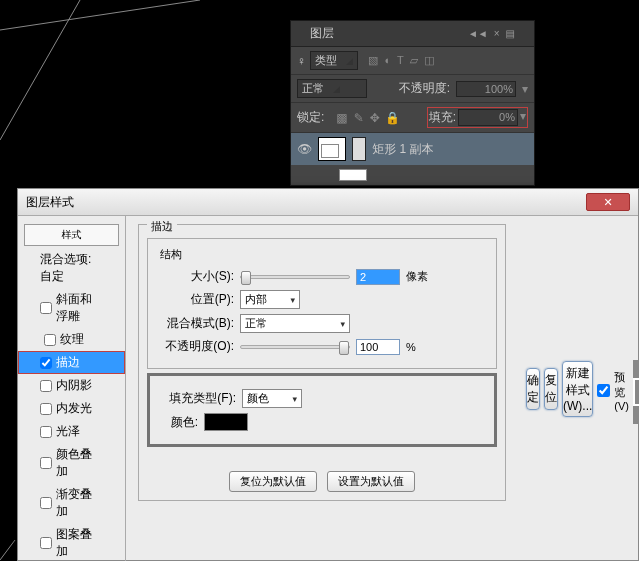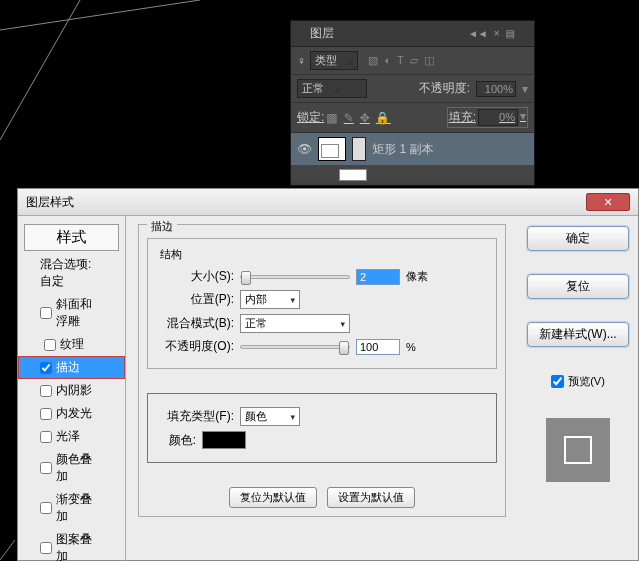--- a/index.html
+++ b/index.html
@@ -12,42 +12,42 @@
 
 .layers-panel { position: absolute; top: 20px; left: 290px; width: 245px; background: #454545; border: 1px solid #1a1a1a; font-size: 12px; color: #ccc; }
 .lp-header { background: #3a3a3a; padding: 4px 19px; display: flex; justify-content: space-between; align-items: center; border-bottom: 1px solid #222; }
 .lp-header .icons { display: flex; gap: 6px; font-size: 10px; color: #999; }
 .lp-row1 { display: flex; align-items: center; gap: 4px; padding: 4px 6px; border-bottom: 1px solid #333; }
 .lp-kind { display: flex; align-items: center; gap: 4px; }
 .lp-select { background: #3a3a3a; border: 1px solid #222; color: #ccc; padding: 1px 4px; font-size: 11px; }
 .lp-tiny-icons { display: flex; gap: 6px; margin-left: 6px; color: #888; font-size: 11px; }
 .lp-row2 { display: flex; align-items: center; padding: 4px 6px; border-bottom: 1px solid #333; gap: 6px; }
 .lp-row2 .opacity-label { margin-left: auto; }
-.lp-input { background: #3a3a3a; border: 1px solid #222; color: #999; width: 40px; padding: 1px 2px; font-size: 11px; text-align: right; }
-.lp-row3 { display: flex; align-items: center; padding: 4px 6px; border-bottom: 1px solid #333; gap: 2px; text-decoration: underline; }
+.lp-input { background: #3a3a3a; border: 1px solid #222; color: #999; width: 60px; padding: 1px 2px; font-size: 11px; text-align: right; }
+.lp-row3 { display: flex; align-items: center; padding: 4px 6px; border-bottom: 1px solid #333; gap: 12px; }
 .lp-lock-icons { display: flex; gap: 6px; color: #888; }
 .lp-fill-hl { border: 1px solid #c04040; padding: 1px; margin-left: auto; display: flex; gap: 2px; }
 .lp-layer { display: flex; align-items: center; background: #5a6b7a; padding: 4px 6px; gap: 6px; }
 .lp-eye { color: #ccc; font-size: 12px; }
 .lp-thumb { width: 28px; height: 24px; background: #fff; border: 1px solid #000; position: relative; }
 .lp-thumb-inner { position: absolute; bottom: 2px; left: 2px; width: 18px; height: 14px; border: 1px solid #888; }
 .lp-mask { width: 14px; height: 24px; background: #ddd; border: 1px solid #222; }
 .lp-layer2 { display: flex; padding: 4px 6px; gap: 6px; }
 .lp-thumb2 { width: 28px; height: 12px; background: #fff; border: 1px solid #888; margin-left: 42px; }
 
 
 .dialog { position: absolute; top: 188px; left: 17px; width: 622px; height: 373px; background: #ececec; border: 1px solid #888; box-shadow: 0 0 8px rgba(0,0,0,0.5); font-size: 12px; color: #000; }
 .dlg-title { background: linear-gradient(#f5f5f5, #ddd); padding: 4px 8px; display: flex; align-items: center; border-bottom: 1px solid #aaa; gap: 8px; }
 .dlg-title .title-text { flex: 1; }
 .dlg-close { width: 44px; height: 18px; background: #c75050; color: #fff; display: flex; align-items: center; justify-content: center; border: 1px solid #a03030; font-size: 11px; border-radius: 2px; }
 .dlg-body { display: flex; height: calc(100% - 26px); }
 
 
 .style-list { width: 108px; border-right: 1px solid #aaa; padding: 6px 0; }
-.style-header { padding: 3px 8px; border: 1px solid #999; margin: 2px 6px; background: #f8f8f8; font-size: 15px; text-align: center; }
+.style-header { padding: 3px 8px; border: 1px solid #999; margin: 2px 6px; background: #f8f8f8; font-size: 10px; text-align: center; }
 .style-item { display: flex; align-items: center; padding: 3px 22px; gap: 4px; cursor: pointer; }
 .style-item.indent { padding-left: 26px; }
 .style-item.selected { background: #3399ff; color: #fff; }
 .style-item.hl { outline: 1px solid #c04040; outline-offset: -1px; }
 .style-item input[type="checkbox"] { width: 12px; height: 12px; }
 
 
 .settings { flex: 1; padding: 8px 12px; }
 .fieldset { border: 1px solid #aaa; padding: 8px; margin-bottom: 8px; }
 .fieldset-legend { font-size: 11px; padding: 0 4px; background: #ececec; position: relative; top: -14px; display: inline-block; }
@@ -57,27 +57,27 @@
 .form-row { display: flex; align-items: center; margin: 5px 0; gap: 6px; }
 .form-label { width: 78px; text-align: right; font-size: 12px; }
 .slider { flex: 0 0 110px; height: 4px; background: #ddd; border: 1px solid #aaa; position: relative; border-radius: 2px; }
 .slider-thumb { position: absolute; top: -5px; width: 10px; height: 14px; background: linear-gradient(#fff,#ccc); border: 1px solid #888; border-radius: 2px; }
 .num-input { width: 44px; border: 1px solid #7a9ac0; padding: 1px 3px; font-size: 11px; background: #fff; }
 .num-input.sel { background: #3399ff; color: #fff; }
 .unit { font-size: 11px; }
 .select-box { border: 1px solid #888; background: #fff; padding: 1px 4px; min-width: 60px; display: flex; align-items: center; justify-content: space-between; font-size: 11px; }
 .select-box.wide { min-width: 110px; }
 .caret { font-size: 9px; color: #333; margin-left: 6px; }
-.fill-row { border: 1px solid #737373; padding: 8px; margin-top: 24px; }
+.fill-row { border: 3px solid #737373; padding: 8px; margin-top: 4px; }
 .color-swatch { width: 44px; height: 18px; background: #000; border: 1px solid #888; }
 .defaults { text-align: center; margin-top: 24px; display: flex; gap: 10px; justify-content: center; }
 .btn-small { background: linear-gradient(#fff,#e4e4e4); border: 1px solid #888; padding: 2px 10px; font-size: 11px; border-radius: 3px; }
 
 
-.right-col { width: 120px; padding: 10px 8px; display: flex; flex-direction: column; gap: 23px; align-items: center; }
+.right-col { width: 120px; padding: 10px 8px; display: flex; flex-direction: row; gap: 4px; align-items: center; }
 .btn { width: 102px; padding: 3px 0; background: linear-gradient(#fff,#e0e0e0); border: 1px solid #7a9ac0; border-radius: 4px; font-size: 12px; text-align: center; box-shadow: 0 0 2px #7a9ac0; }
 .preview-check { display: flex; align-items: center; gap: 4px; font-size: 11px; margin-top: 4px; }
 .preview-box { width: 64px; height: 64px; background: #888; display: flex; align-items: center; justify-content: center; margin-top: 6px; }
 .preview-inner { width: 28px; height: 28px; border: 2px solid #fff; }
 </style>
 </head>
 <body>
 
 <svg class="bg-lines">
   <line x1="0" y1="30" x2="200" y2="0"></line>

